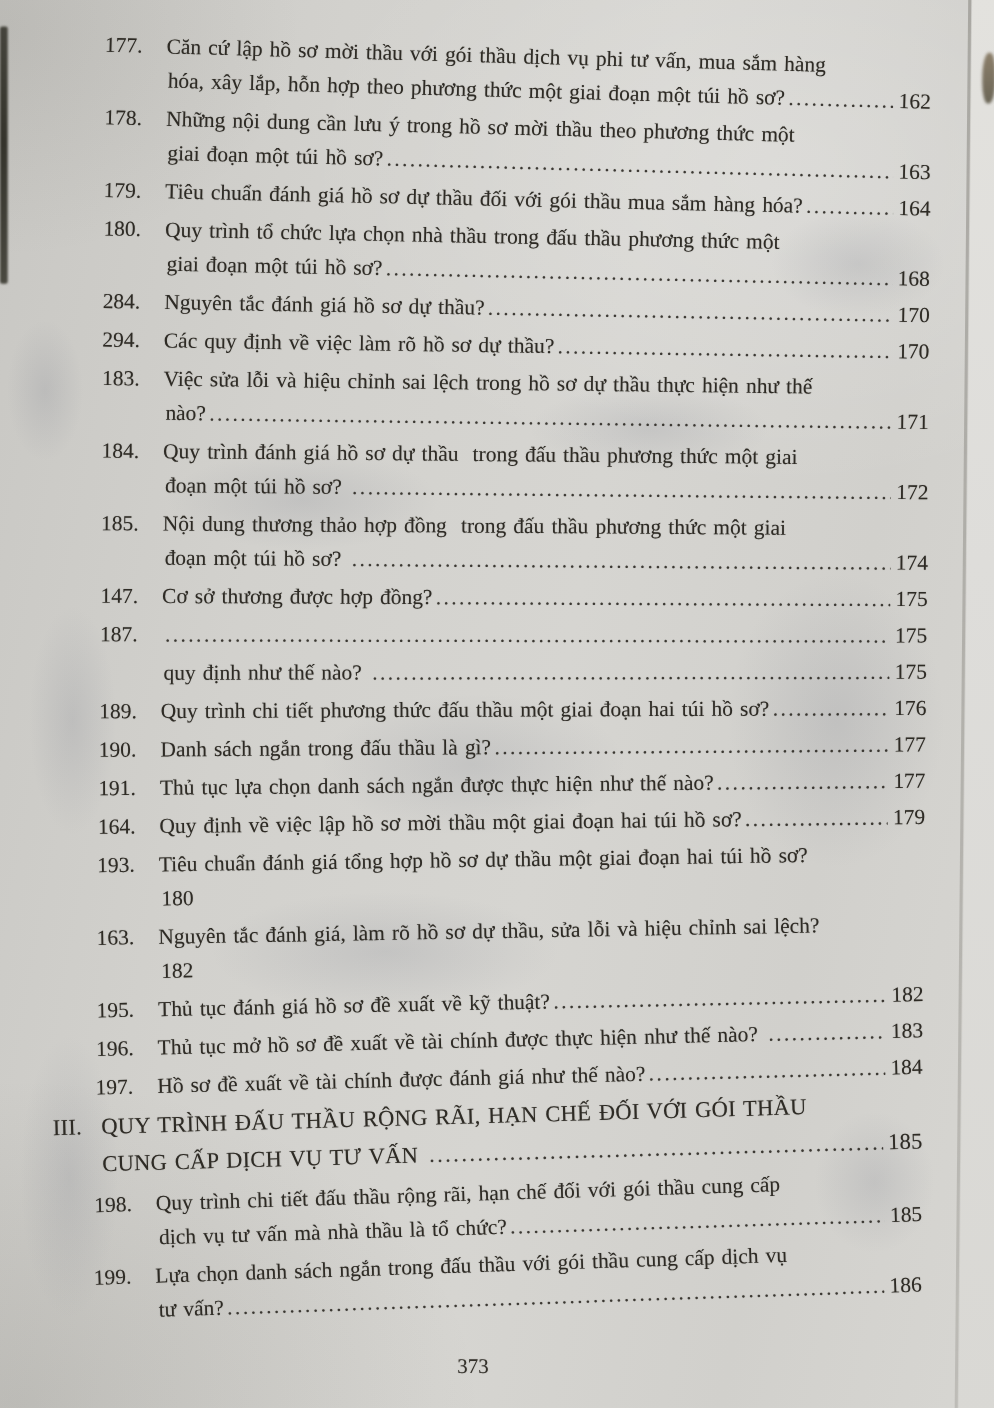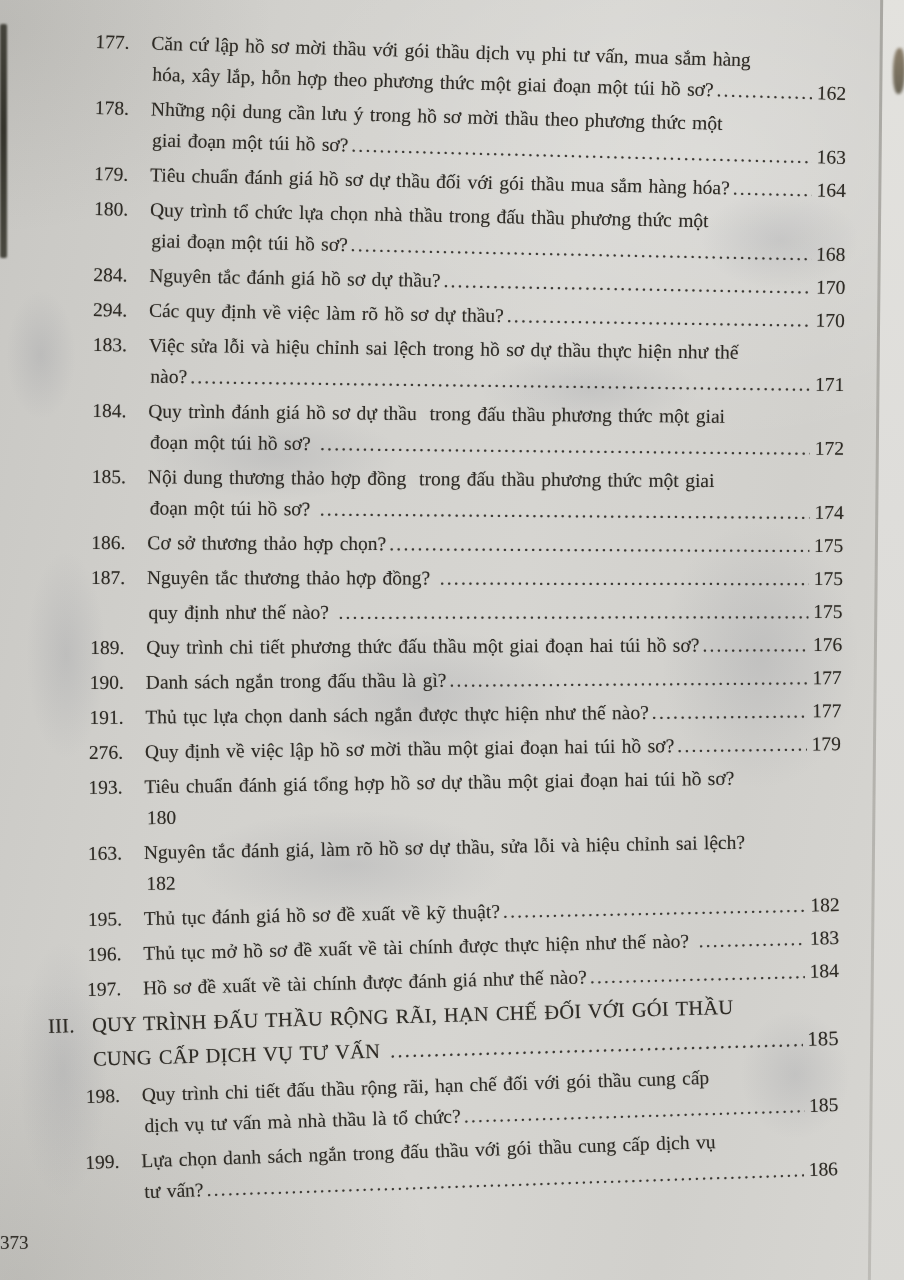--- a/index.html
+++ b/index.html
@@ -44,21 +44,21 @@
   .dots::before { letter-spacing:2.2px; opacity:0.92;
     content:"......................................................................................................................................................................................"; }
   .pg { flex:none; }
   .pg-left { white-space:pre; }
 
   .entry.section { margin-left:-38px; margin-top:2px; }
   .entry.section .line { font-size:20.5px; line-height:34px; letter-spacing:0.2px; }
   .entry.section .num { flex:0 0 44px; }
   .entry.section .line.cont { padding-left:44px; }
 
-  .footer { position:absolute; left:0; top:1232px; width:860px; text-align:left;
+  .footer { position:absolute; left:0; top:1232px; width:860px; text-align:center;
     font-size:19px; color:#35322c; text-shadow:0 0 1px rgba(46,43,37,0.35); }
 </style>
 </head>
 <body>
 
 <div class="photo">
 
   <div class="edge-light-strip"></div>
   <div class="edge-line"></div>
   <div class="corner-blob"></div>
@@ -161,30 +161,29 @@
           <span class="txt">Nội dung thương thảo hợp đồng  trong đấu thầu phương thức một giai</span>
         </div>
         <div class="line cont">
           <span class="txt">đoạn một túi hồ sơ? </span>
           <span class="dots"></span>
           <span class="pg">174</span>
         </div>
       </div>
       <div class="entry" style="transform: translateX(-3.6px) rotate(0.23deg);">
         <div class="line first">
-          <span class="num">186.</span>
-          <span class="txt">Cơ sở thương thảo hợp chọn?</span>
+          <span class="num">147.</span>
+          <span class="txt">Cơ sở thương được hợp đồng?</span>
           <span class="dots"></span>
           <span class="pg">175</span>
         </div>
       </div>
       <div class="entry" style="transform: translateX(-4px) rotate(0.08deg);">
         <div class="line first">
           <span class="num">187.</span>
-          <span class="txt">Nguyên tắc thương thảo hợp đồng? </span>
           <span class="dots"></span>
           <span class="pg">175</span>
         </div>
       </div>
       <div class="entry" style="transform: translateX(-4.4px) rotate(-0.07deg);">
         <div class="line cont">
           <span class="txt">quy định như thế nào? </span>
           <span class="dots"></span>
           <span class="pg">175</span>
         </div>
@@ -208,21 +207,21 @@
       <div class="entry" style="transform: translateX(-5.6px) rotate(-0.53deg);">
         <div class="line first">
           <span class="num">191.</span>
           <span class="txt">Thủ tục lựa chọn danh sách ngắn được thực hiện như thế nào?</span>
           <span class="dots"></span>
           <span class="pg">177</span>
         </div>
       </div>
       <div class="entry" style="transform: translateX(-6px) rotate(-0.68deg);">
         <div class="line first">
-          <span class="num">276.</span>
+          <span class="num">164.</span>
           <span class="txt">Quy định về việc lập hồ sơ mời thầu một giai đoạn hai túi hồ sơ?</span>
           <span class="dots"></span>
           <span class="pg">179</span>
         </div>
       </div>
       <div class="entry" style="transform: translateX(-6.4px) rotate(-0.83deg);">
         <div class="line first">
           <span class="num">193.</span>
           <span class="txt">Tiêu chuẩn đánh giá tổng hợp hồ sơ dự thầu một giai đoạn hai túi hồ sơ?</span>
         </div>

